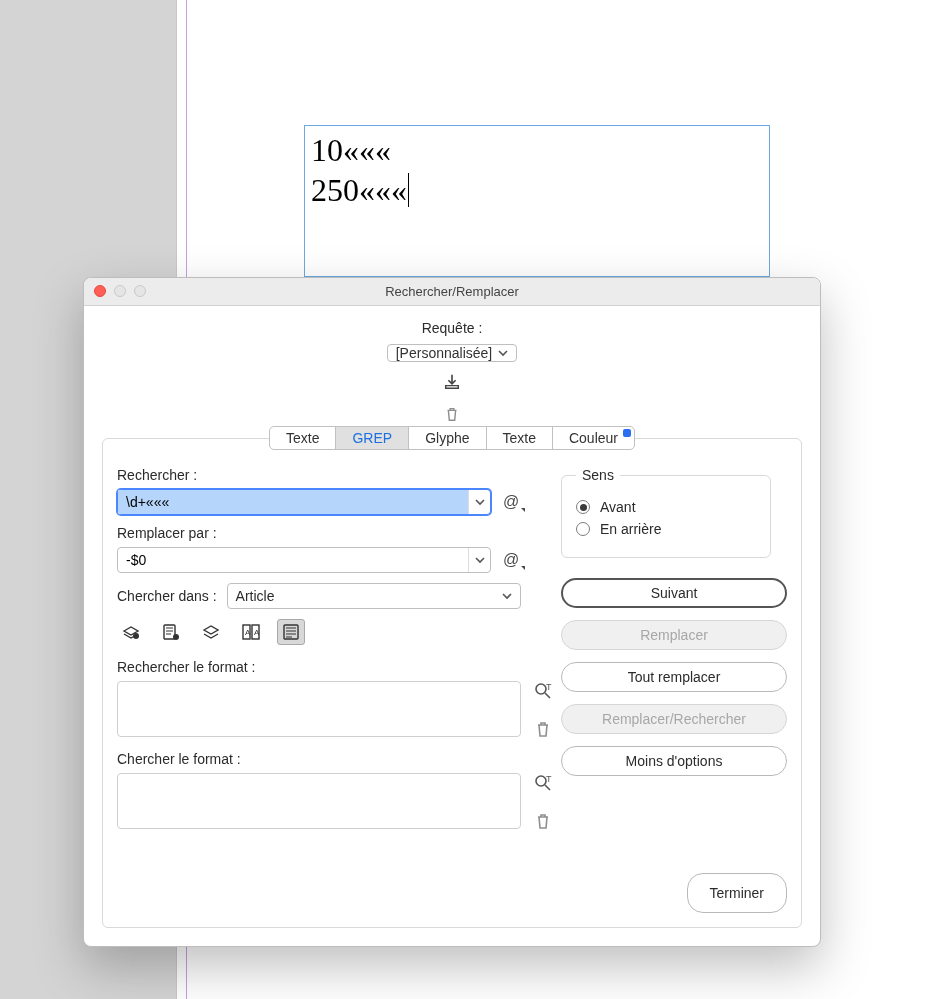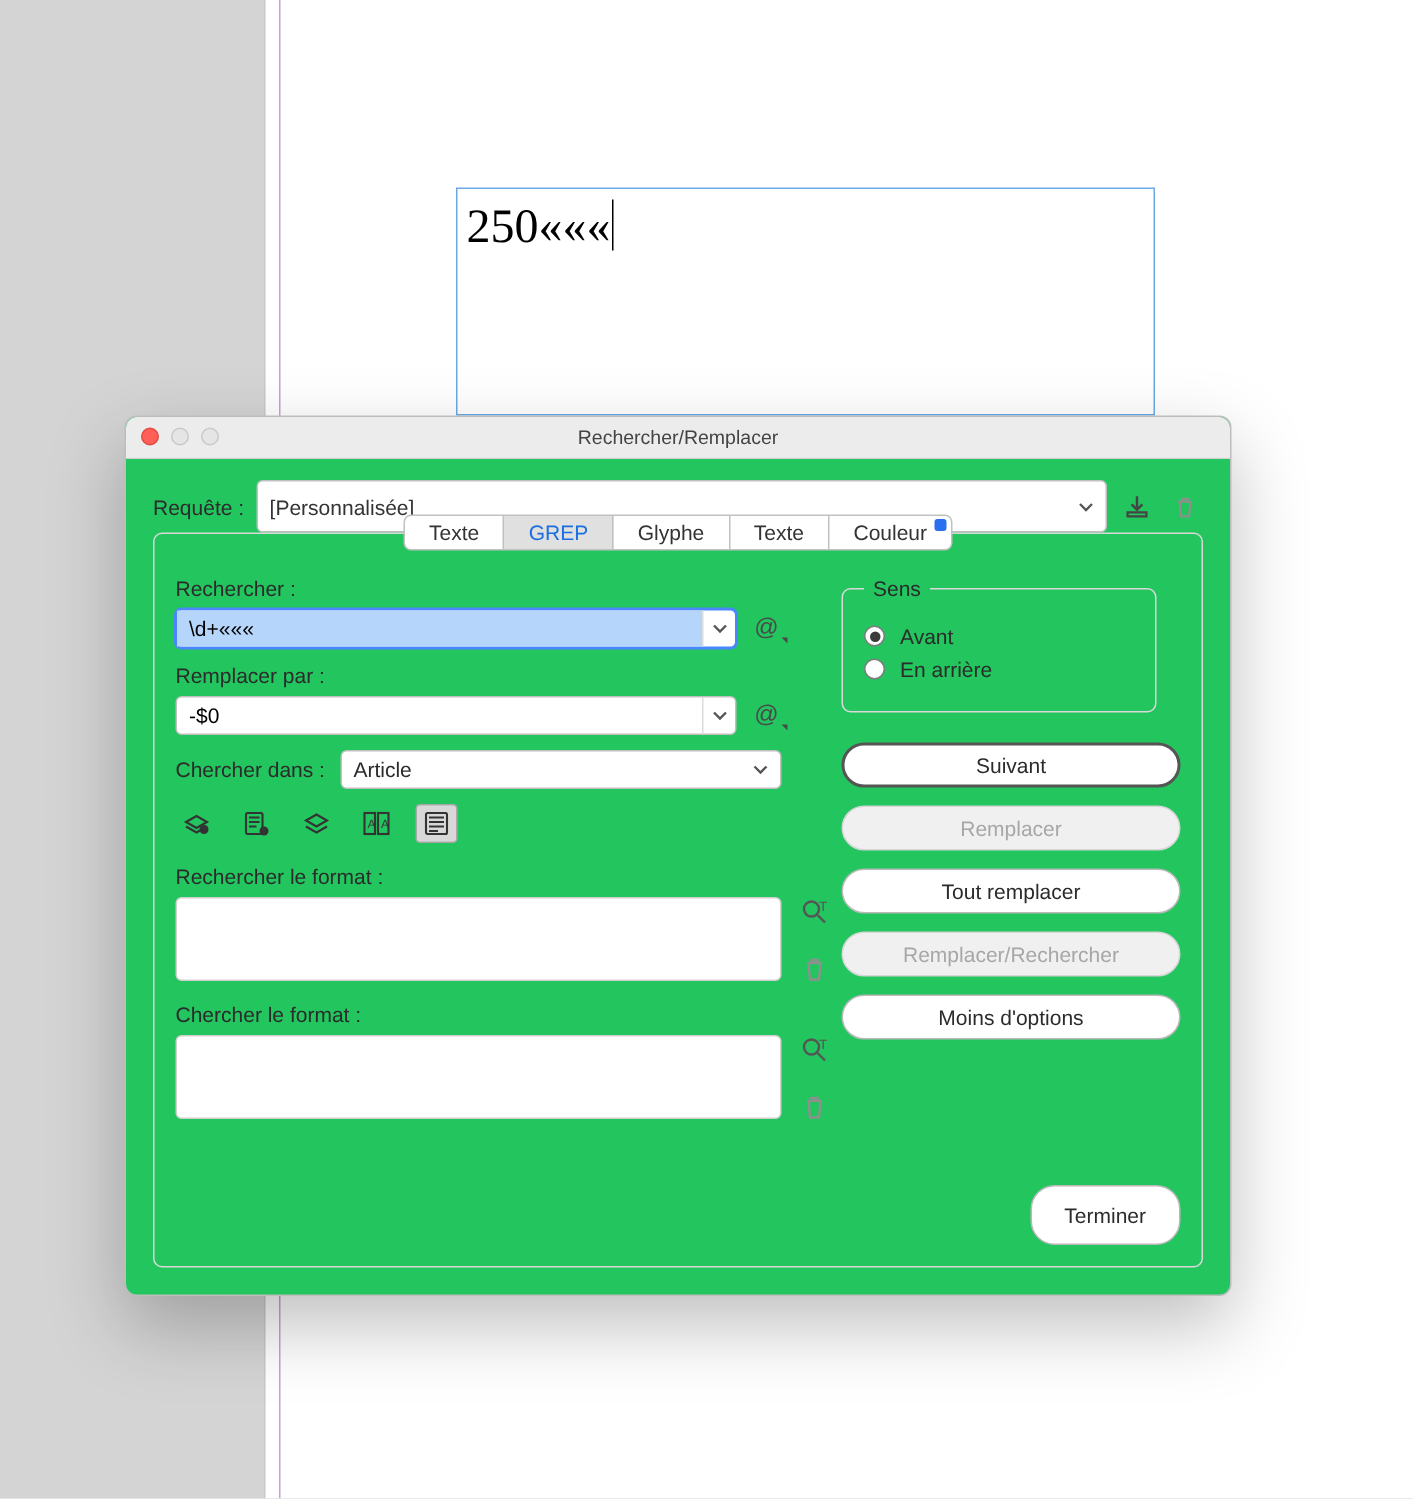--- a/index.html
+++ b/index.html
@@ -61,21 +61,21 @@
     vertical-align: -6px;
     margin-left: 1px;
   }
 
   
   .dialog {
     position: absolute;
     left: 83px;
     top: 277px;
     width: 738px;
-    background: #22c55e;
+    background: #ffffff;
     border: 1px solid #bdbdbd;
     border-radius: 8px;
     box-shadow: 0 20px 50px rgba(0,0,0,.25), 0 1px 0 rgba(255,255,255,.6) inset;
   }
   .titlebar {
     height: 28px;
     display: flex;
     align-items: center;
     border-bottom: 1px solid #d1d1d1;
     border-radius: 8px 8px 0 0;
@@ -99,20 +99,22 @@
     color: #444;
   }
 
   .dialog-body { padding: 14px 18px 18px 18px; }
 
   
   .query-row {
     display: flex;
     align-items: center;
     gap: 8px;
+    margin-bottom: 12px;
+    flex-direction: column;
   }
   .query-row label { font-size: 14px; }
   .dropdown {
     display: flex;
     align-items: center;
     justify-content: space-between;
     background: #fff;
     border: 1px solid #bfbfbf;
     border-radius: 4px;
     height: 35px;
@@ -345,20 +347,21 @@
     display: inline-flex; align-items: center; justify-content: center;
   }
 </style>
 </head>
 <body>
 
 <div class="doc-bg">
   <div class="page"></div>
   <div class="page-margin-v"></div>
   <div class="text-frame">
+    <div class="line">10«««</div>
     <div class="line"><span>250«««</span><span class="caret"></span></div>
   </div>
 </div>
 
 <div class="dialog">
   <div class="titlebar">
     <div class="traffic">
       <span class="dot red"></span>
       <span class="dot"></span>
       <span class="dot"></span>

